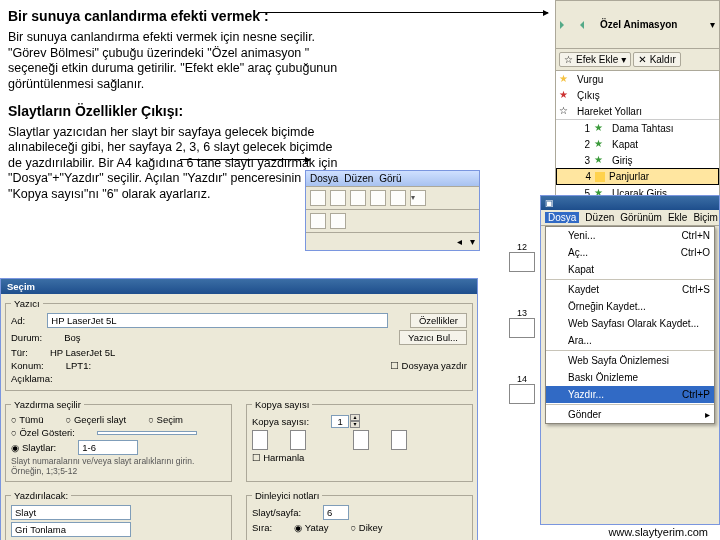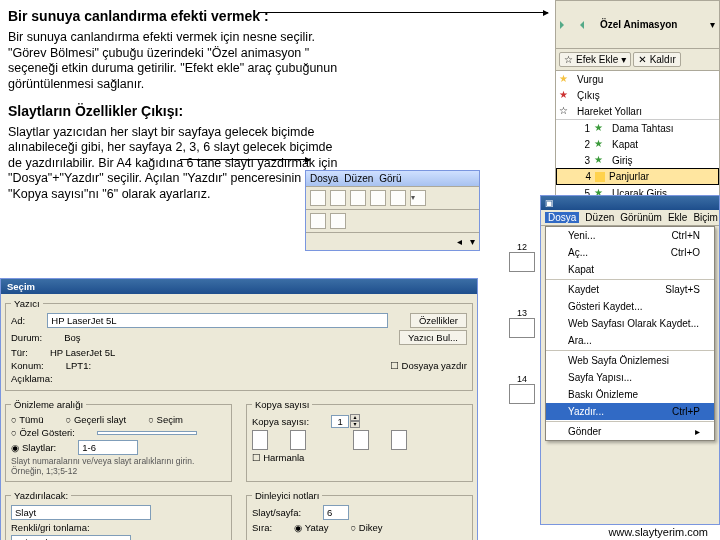--- a/index.html
+++ b/index.html
@@ -25,21 +25,21 @@
   .red { color: #c33; }
   .yellowbox { background:#ffd24d; width:10px;height:10px;display:inline-block; }
   .last { color: #888; padding: 2px 6px; }
 
   
   .pp-window { position: absolute; right: 0; top: 195px; width: 180px; height: 330px; border: 1px solid #7a96df; background: #ece9d8; }
   .pp-titlebar { background: linear-gradient(#3b6ea5,#1e4e8c); color:#fff; font-size: 9px; padding: 2px 4px; display:flex; align-items:center; gap:3px;}
   .pp-menubar { background: #ece9d8; padding: 2px 4px; font-size: 10px; display: flex; gap: 6px; border-bottom:1px solid #aca899;}
   .pp-menubar span.open { background: #316ac5; color: #fff; padding: 0 3px; }
   .pp-filemenu { position: absolute; top: 30px; left: 4px; width: 170px; background: #fff; border: 1px solid #8a867a; box-shadow: 2px 2px 3px rgba(0,0,0,.3); font-size: 10px; }
-  .pp-filemenu .mi { display: flex; align-items: center; padding: 3px 14px 3px 22px; position: relative; }
+  .pp-filemenu .mi { display: flex; align-items: center; padding: 3px 4px 3px 22px; position: relative; }
   .pp-filemenu .mi .sc { margin-left: auto; color: #000; }
   .pp-filemenu .mi::before { content: ""; position: absolute; left: 4px; width: 12px; height: 12px; }
   .pp-filemenu .mi.hi { background: #316ac5; color: #fff; }
   .pp-filemenu hr { border: none; border-top: 1px solid #c8c4b8; margin: 1px 0; }
   .pp-slide-thumbs { position: absolute; left: -32px; top: 40px; display: flex; flex-direction: column; gap: 30px; }
   .pp-slide-thumbs .th { width: 26px; height: 20px; background: #fff; border: 1px solid #888; font-size: 8px; text-align:center; line-height:20px; }
   .pp-slide-thumbs .lbl { font-size: 9px; text-align:center;margin-top:6px; }
 
   
   .mini-toolbar { position: absolute; left: 305px; top: 170px; width: 175px; border: 1px solid #7a96df; background: #ece9d8; font-size: 10px; }
@@ -203,37 +203,34 @@
       <div class="mi">
           <span>Aç...</span>
           <span class="sc">Ctrl+O</span>
         </div>
       <div class="mi">
           <span>Kapat</span>
         </div>
       <hr>
       <div class="mi">
           <span>Kaydet</span>
-          <span class="sc">Slayt+S</span>
-        </div>
-      <div class="mi">
-          <span>Gösteri Kaydet...</span>
+          <span class="sc">Ctrl+S</span>
+        </div>
+      <div class="mi">
+          <span>Örneğin Kaydet...</span>
         </div>
       <div class="mi">
           <span>Web Sayfası Olarak Kaydet...</span>
         </div>
       <div class="mi">
           <span>Ara...</span>
         </div>
       <hr>
       <div class="mi">
           <span>Web Sayfa Önizlemesi</span>
-        </div>
-      <div class="mi">
-          <span>Sayfa Yapısı...</span>
         </div>
       <div class="mi">
           <span>Baskı Önizleme</span>
         </div>
       <div class="mi hi">
           <span>Yazdır...</span>
           <span class="sc">Ctrl+P</span>
         </div>
       <hr>
       <div class="mi">
@@ -267,21 +264,21 @@
           <span>LPT1:</span>
         <span style="margin-left:auto" class="chk">Dosyaya yazdır</span>
         </div>
       <div class="row">
           <label>Açıklama:</label>
         </div>
     </fieldset>
 
     <div class="two-cols">
       <fieldset>
-        <legend>Önizleme aralığı</legend>
+        <legend>Yazdırma seçilir</legend>
         <div class="row">
           <span class="radio">Tümü</span>
           <span class="radio">Geçerli slayt</span>
           <span class="radio">Seçim</span>
         </div>
         <div class="row">
             <span class="radio">Özel Gösteri:</span>
             <span class="field" style="min-width:100px"></span>
           </div>
         <div class="row">
@@ -309,24 +306,21 @@
         <div class="row">
             <span class="chk">Harmanla</span>
           </div>
       </fieldset>
     </div>
 
     <div class="two-cols">
       <fieldset>
         <legend>Yazdırılacak:</legend>
         <div class="row">
-            <span class="field" style="width:140px">Slayt</span>
-          </div>
-        <div class="row">
-            <label>Renkli/gri tonlama:</label>
+            <span class="field" style="width:120px">Slayt</span>
           </div>
         <div class="row">
             <span class="field" style="width:120px">Gri Tonlama</span>
           </div>
       </fieldset>
       <fieldset>
         <legend>Dinleyici notları</legend>
         <div class="row">
             <label>Slayt/sayfa:</label>
           <span class="field" style="min-width:26px">6</span>

